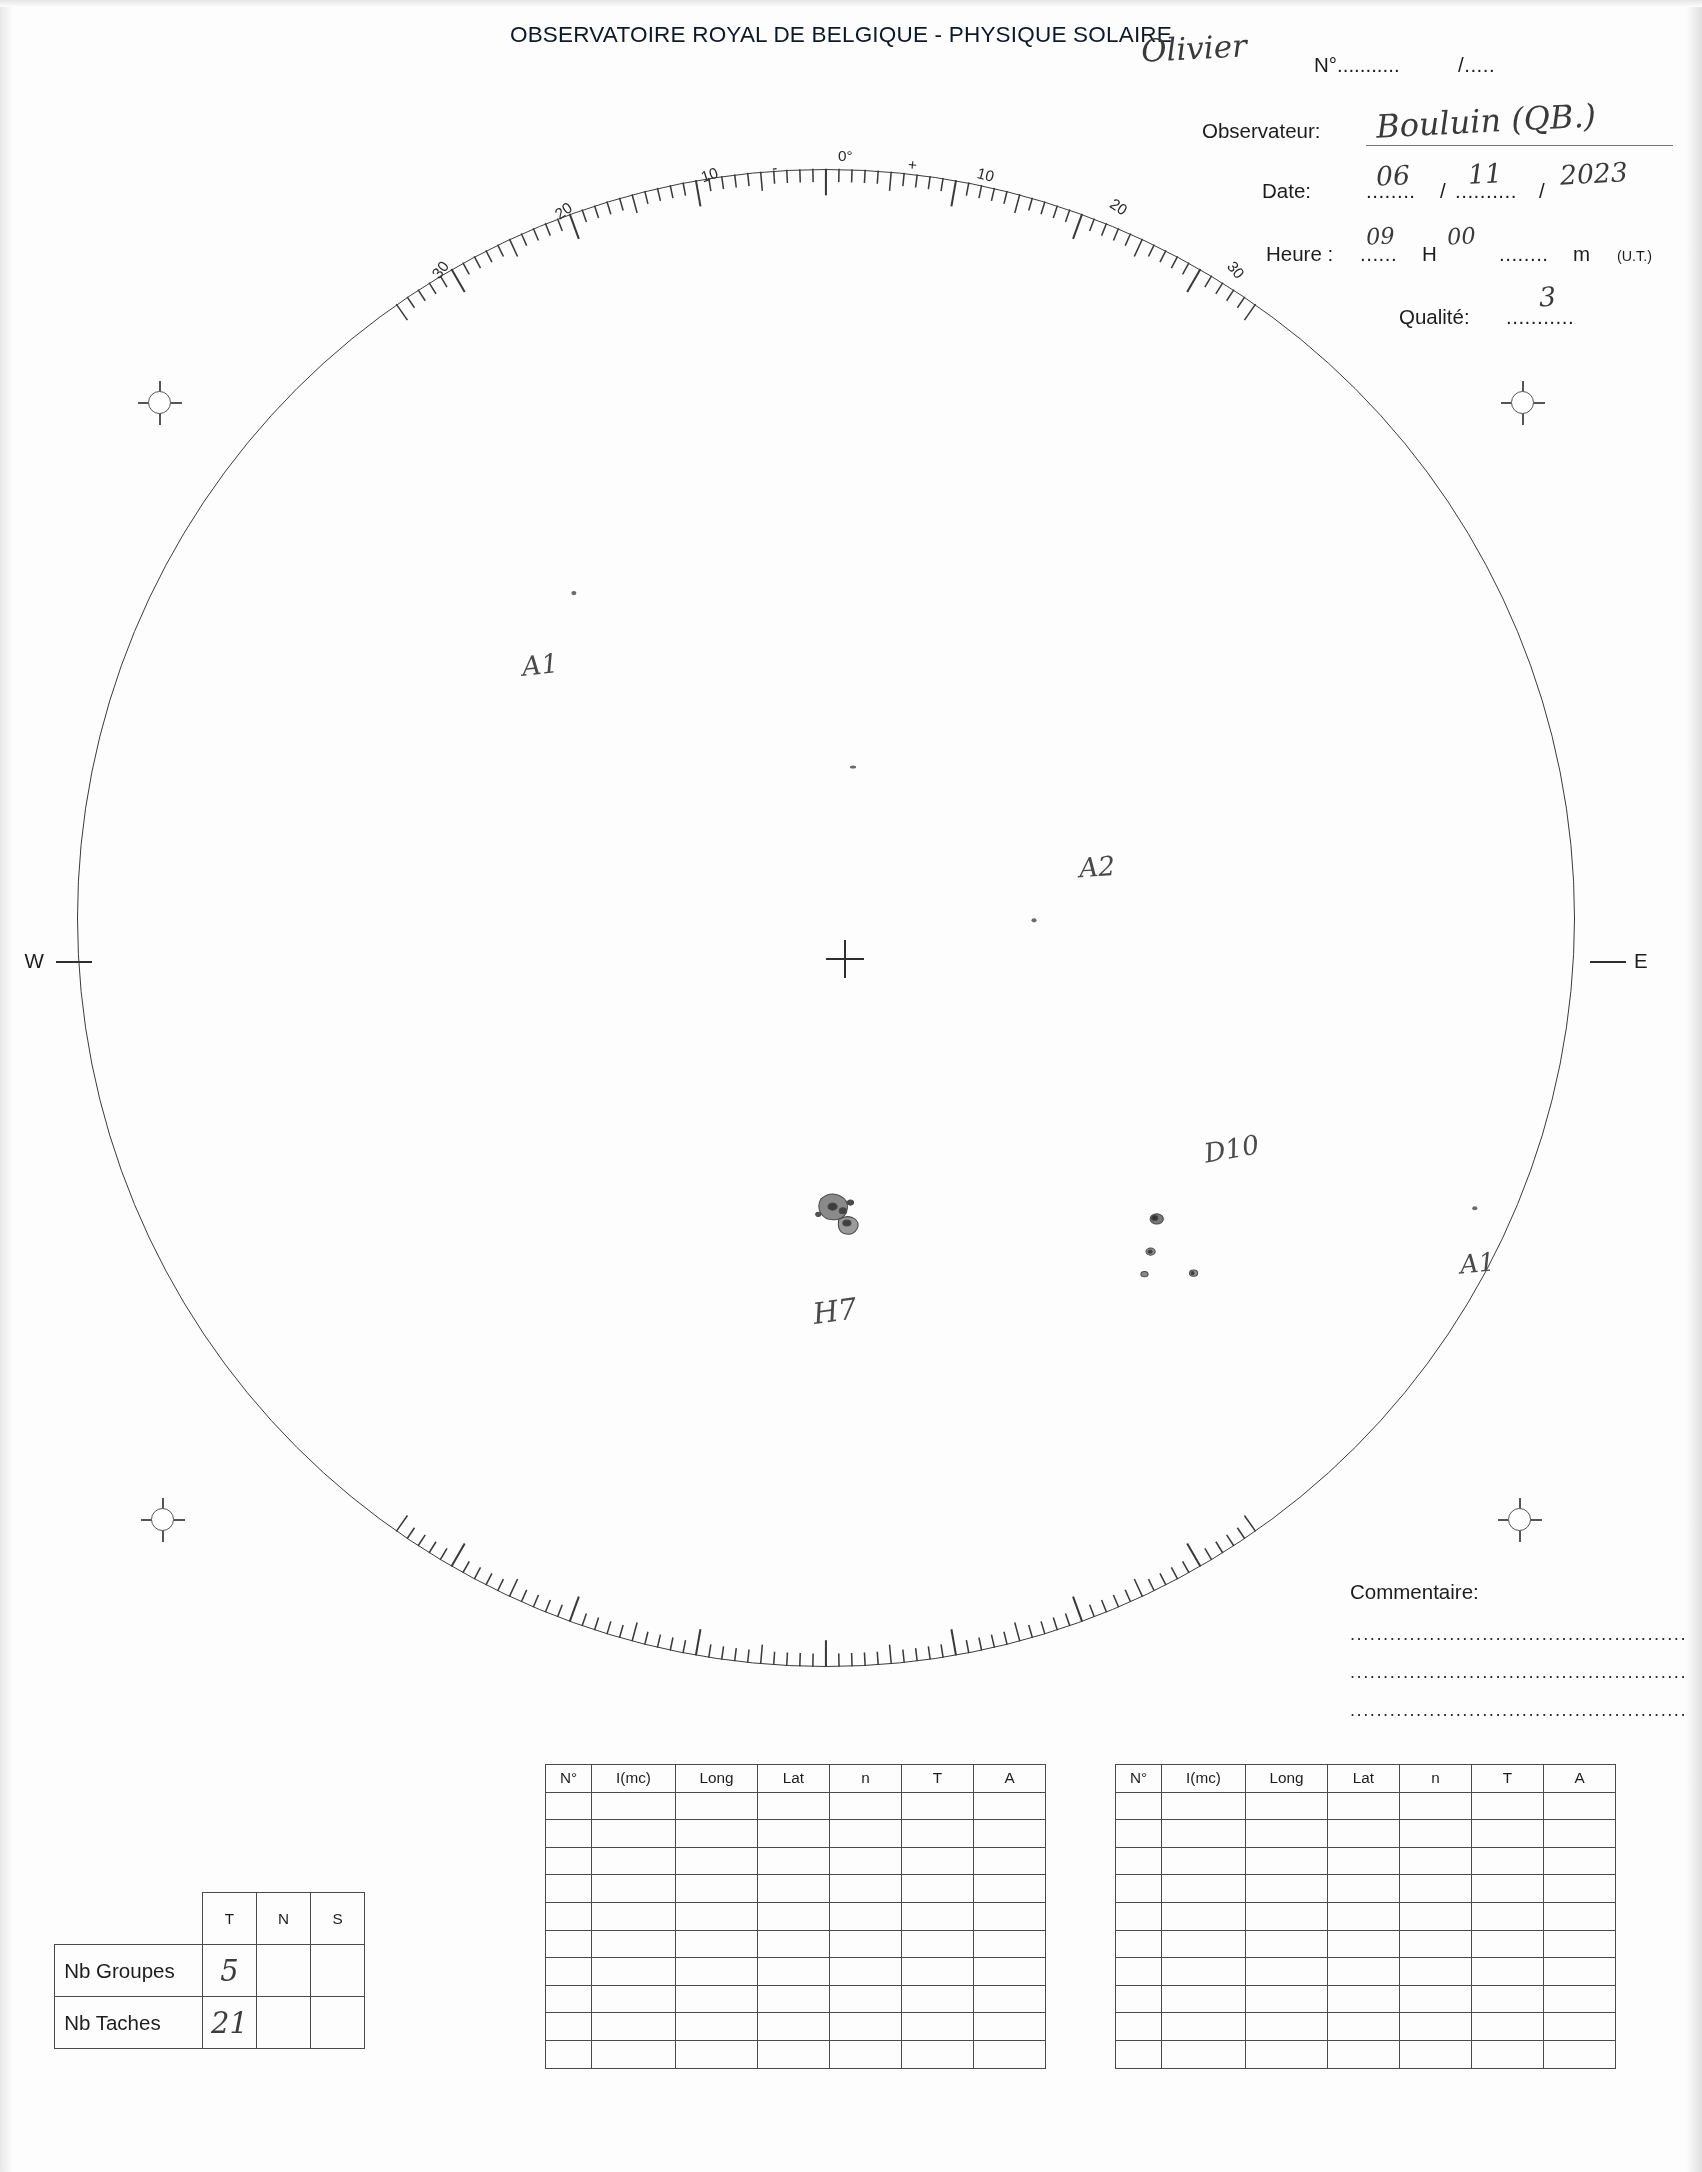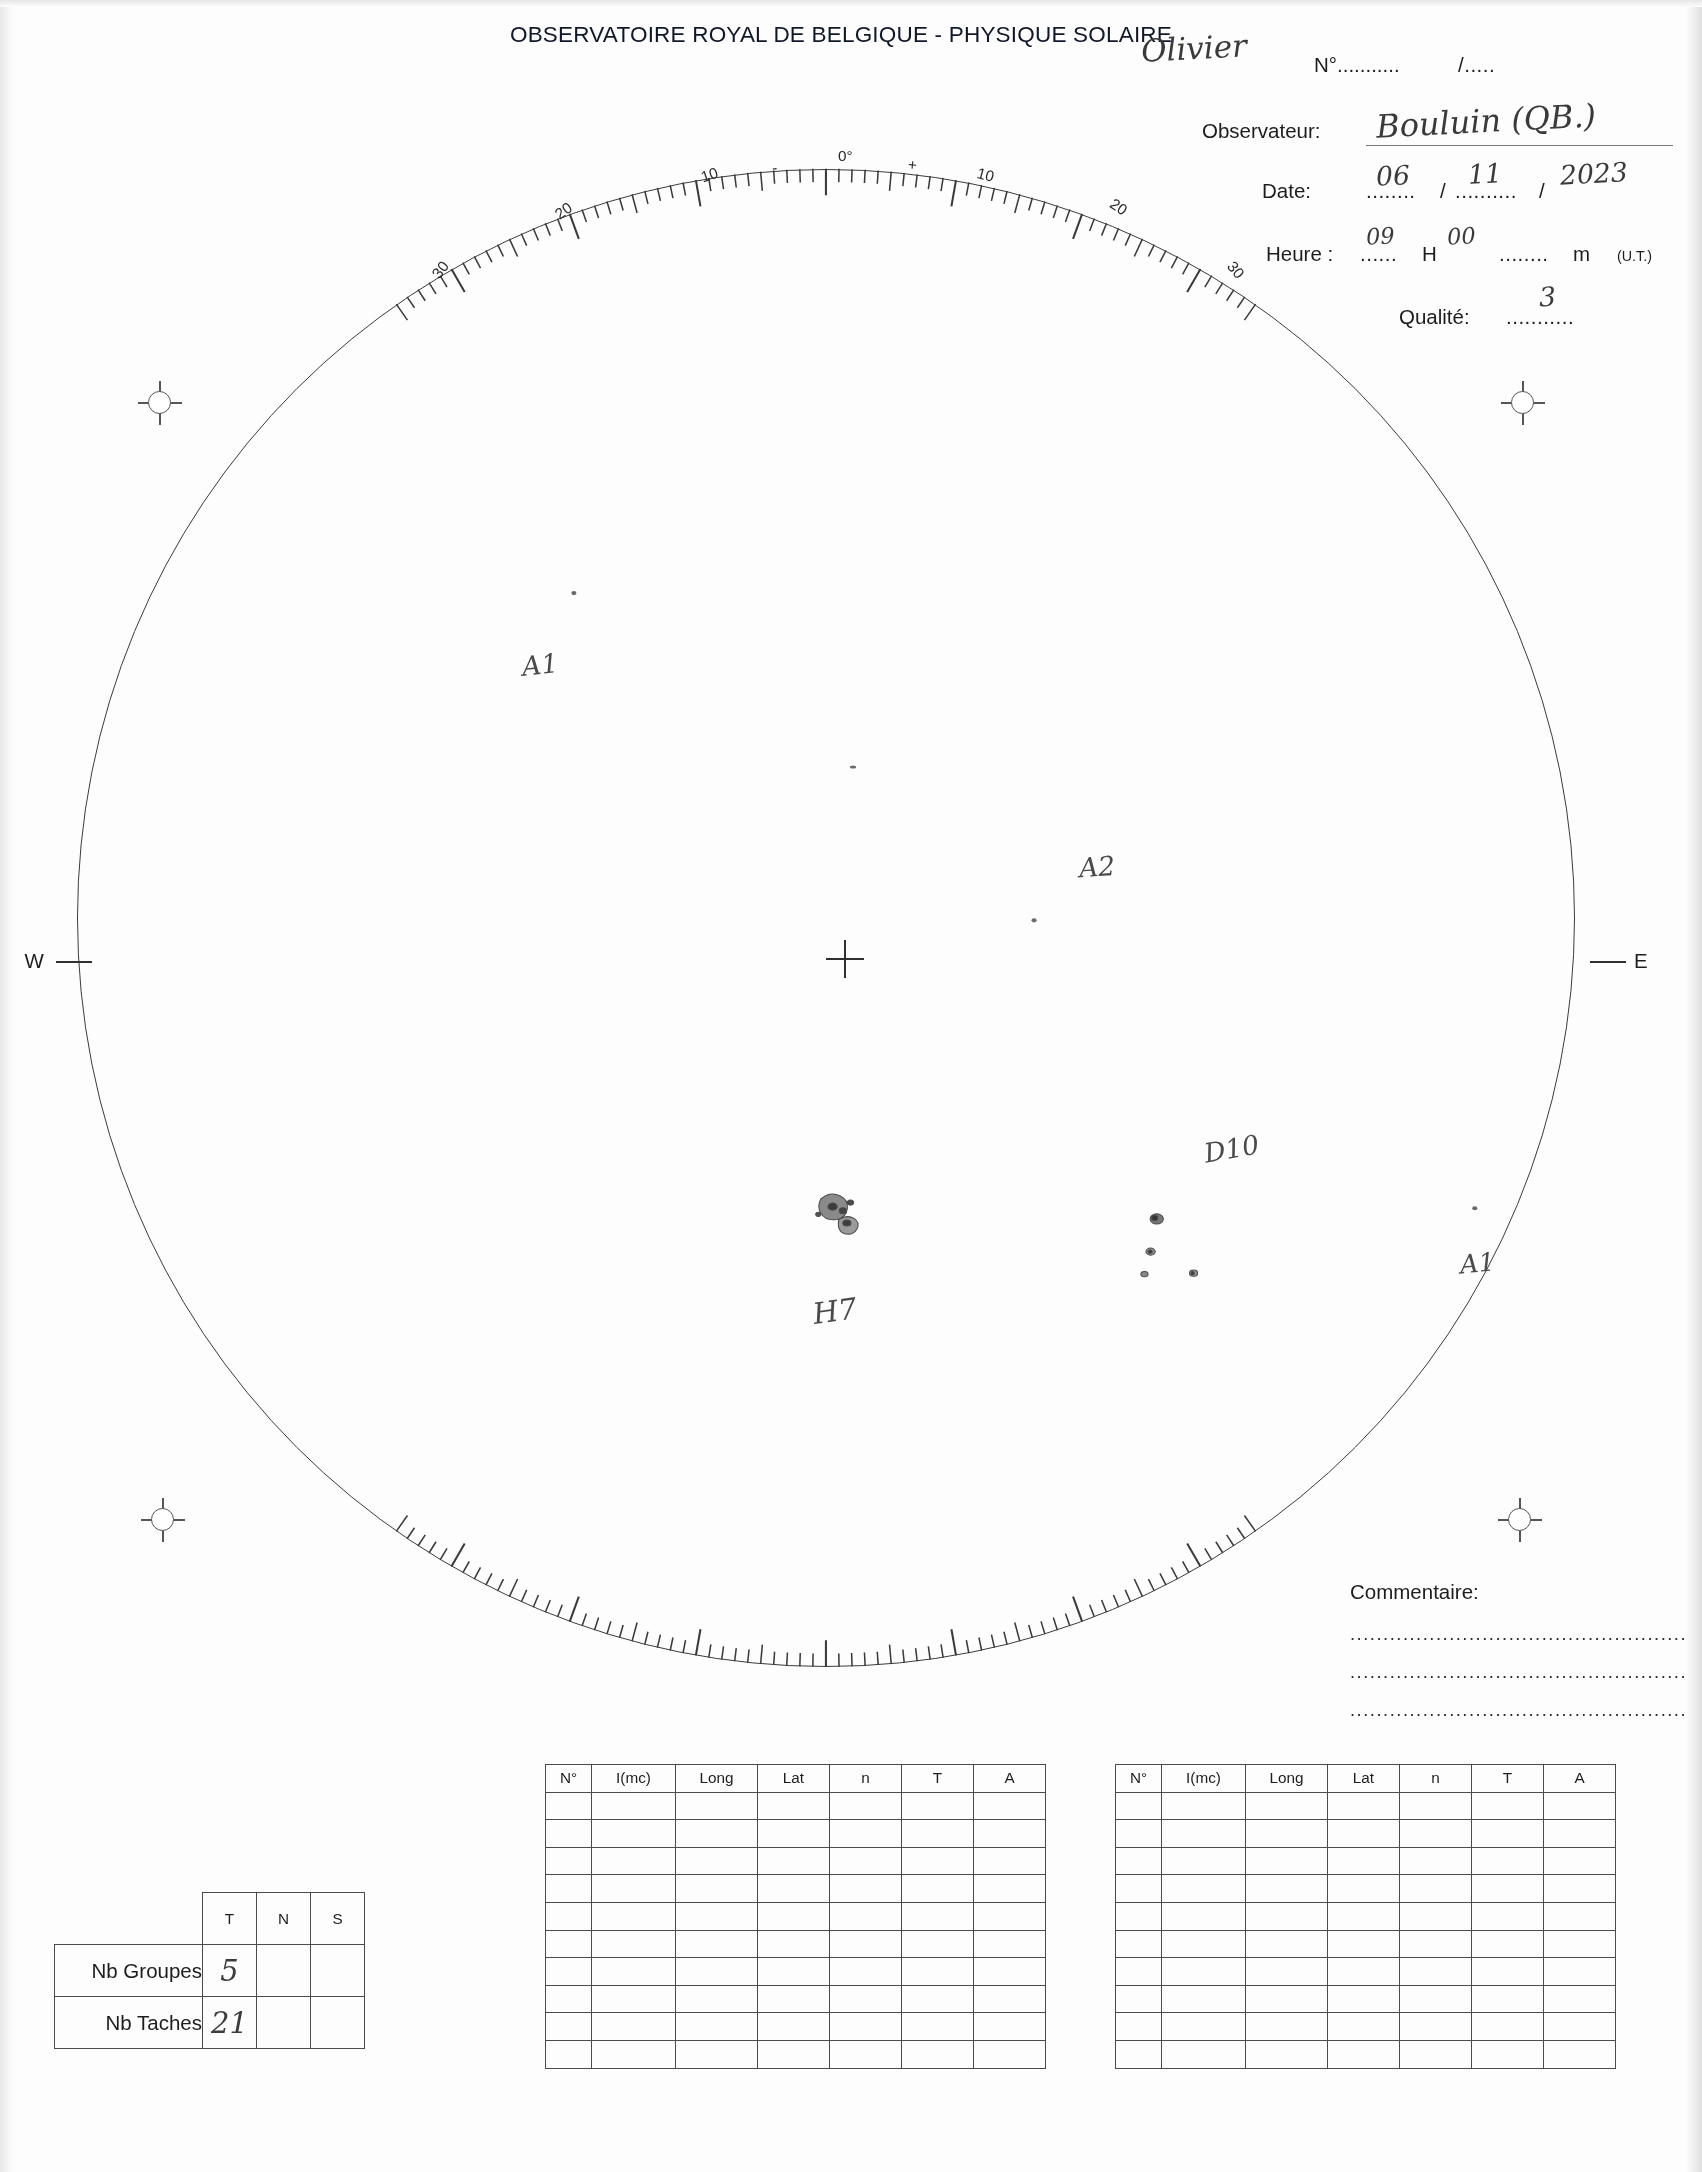--- a/index.html
+++ b/index.html
@@ -228,21 +228,21 @@
 
   .count-table {
     position: absolute;
     left: 54px;
     top: 1892px;
   }
   .count-table td, .count-table th { height: 51px; }
   .count-table col.c-lab { width: 148px; }
   .count-table col.c-v   { width: 54px; }
   .count-table .lab {
-    text-align: right;
+    text-align: left;
     padding-left: 9.2px;
     font-size: 20.5px;
   }
   .count-table .blank-tl { border: none; }
   .count-table .hand-val {
     font-family: "DejaVu Serif", serif;
     font-style: italic;
     font-size: 29px;
     color: #3c3c3c;
   }

